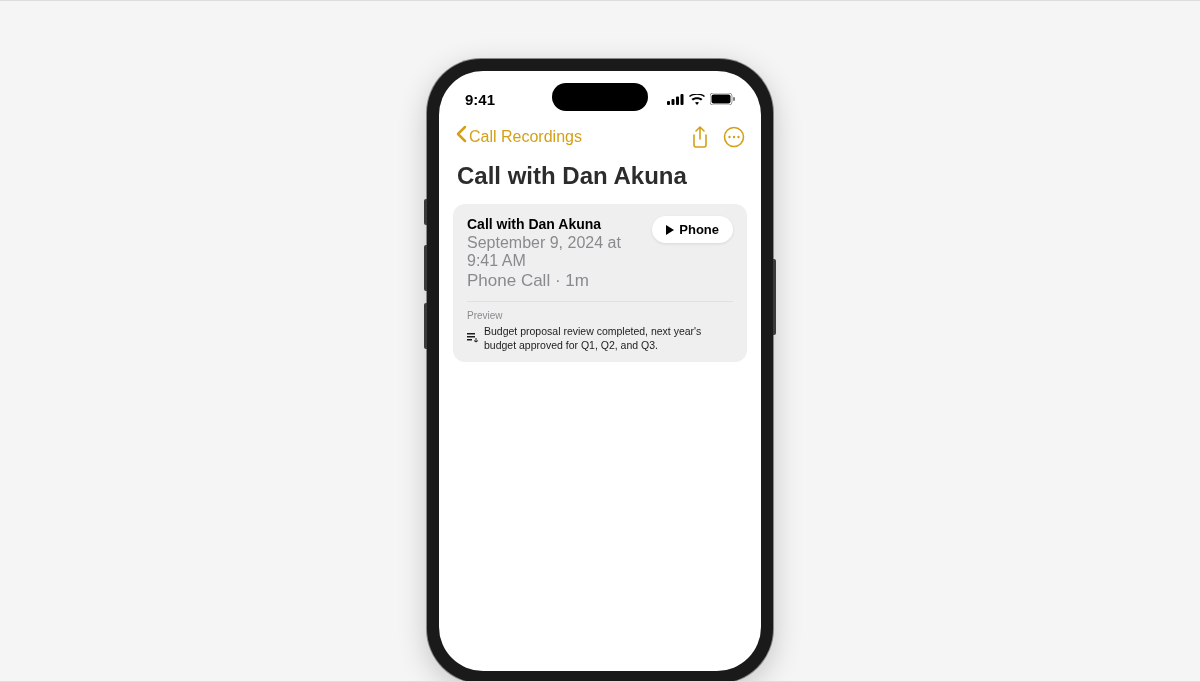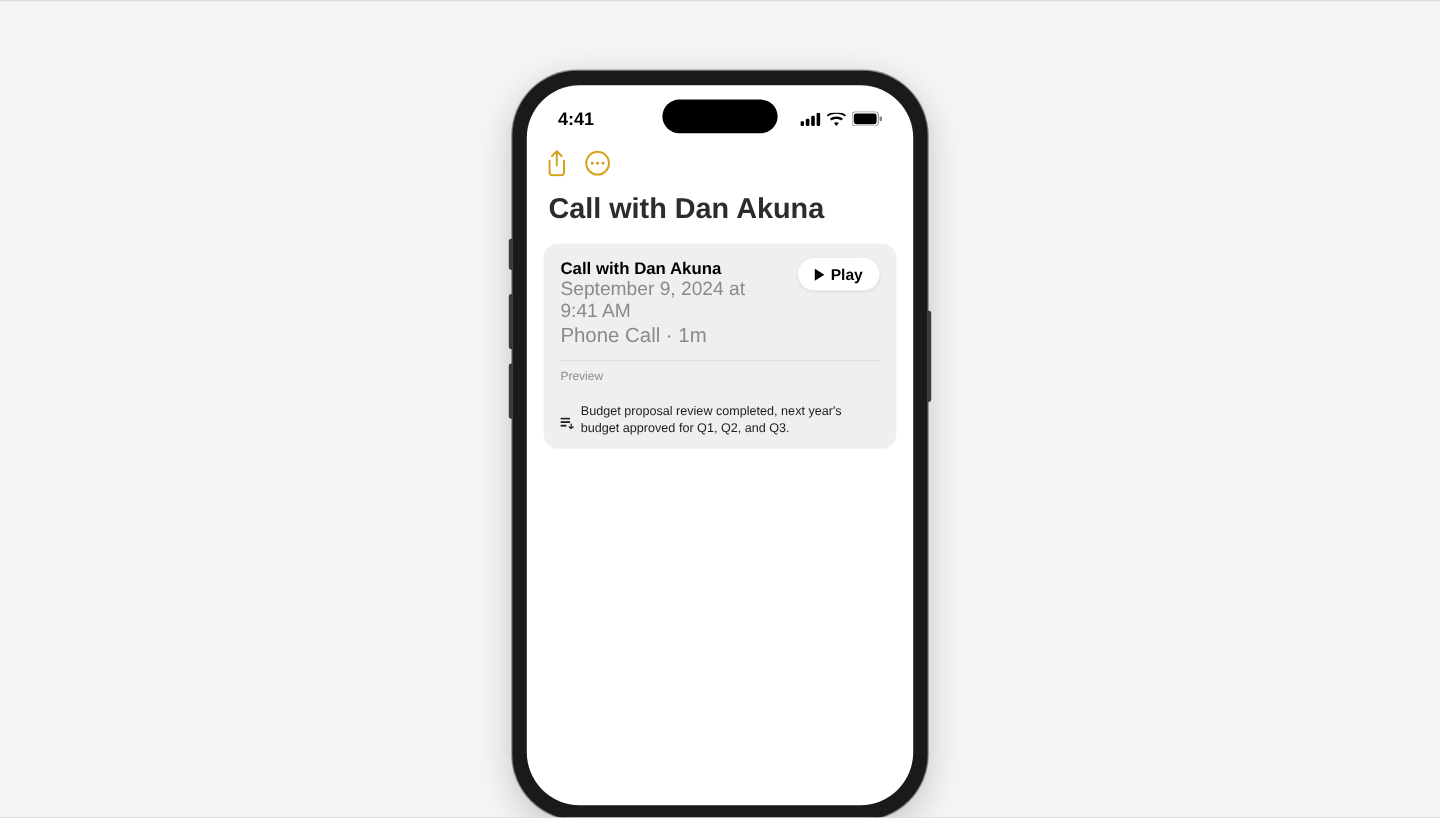--- a/index.html
+++ b/index.html
@@ -207,26 +207,26 @@
     
     .preview-section {
       margin-top: 10px;
       padding-top: 8px;
       border-top: 1px solid #e0e0e0;
     }
     
     .preview-label {
       font-size: 10px;
       color: #8a8a8e;
-      margin-bottom: 16px;
+      margin-bottom: 3px;
     }
     
     .preview-content {
       display: flex;
-      align-items: flex-end;
+      align-items: center;
       gap: 5px;
     }
     
     .preview-icon {
       margin-top: 1px;
       flex-shrink: 0;
     }
     
     .preview-text {
       font-size: 10.5px;
@@ -242,21 +242,21 @@
     <div class="phone-button small"></div>
     <div class="phone-button medium"></div>
     <div class="phone-button medium2"></div>
   </div>
   <div class="phone-button-right"></div>
 
   <div class="screen">
     <div class="dynamic-island"></div>
 
     <div class="status-bar">
-      <span class="status-time">4:41</span>
+      <span class="status-time">9:41</span>
       <div class="status-icons">
         <span class="signal-icon">
           <svg width="17" height="11" viewBox="0 0 17 11">
             <rect x="0" y="7" width="3" height="4" rx="1" fill="#000"></rect>
             <rect x="4.5" y="5" width="3" height="6" rx="1" fill="#000"></rect>
             <rect x="9" y="2.5" width="3" height="8.5" rx="1" fill="#000"></rect>
             <rect x="13.5" y="0" width="3" height="11" rx="1" fill="#000"></rect>
           </svg>
         </span>
         <span class="wifi-icon">
@@ -270,20 +270,28 @@
           <svg width="25" height="12" viewBox="0 0 25 12">
             <rect x="0" y="0" width="22" height="12" rx="3" fill="none" stroke="#000" stroke-width="1" opacity="0.4"></rect>
             <rect x="1.5" y="1.5" width="19" height="9" rx="2" fill="#000"></rect>
             <rect x="23" y="4" width="2" height="4" rx="1" fill="#000" opacity="0.5"></rect>
           </svg>
         </span>
       </div>
     </div>
 
     <div class="nav-bar">
+      <div class="back-button">
+        <span class="back-chevron">
+          <svg width="12" height="18" viewBox="0 0 12 18">
+            <path d="M10 2 L3 9 L10 16" stroke="#d4a017" stroke-width="2.5" fill="none" stroke-linecap="round" stroke-linejoin="round"></path>
+          </svg>
+        </span>
+        <span>Call Recordings</span>
+      </div>
       <div class="nav-actions">
         <span class="nav-icon">
           <svg width="18" height="22" viewBox="0 0 18 22">
             <path d="M9 1 L9 13 M9 1 L5 5 M9 1 L13 5" stroke="#d4a017" stroke-width="1.6" fill="none" stroke-linecap="round" stroke-linejoin="round"></path>
             <path d="M3 9 L3 19 C3 20 4 21 5 21 L13 21 C14 21 15 20 15 19 L15 9" stroke="#d4a017" stroke-width="1.6" fill="none" stroke-linecap="round" stroke-linejoin="round"></path>
           </svg>
         </span>
         <span class="nav-icon">
           <svg width="22" height="22" viewBox="0 0 22 22">
             <circle cx="11" cy="11" r="9.5" stroke="#d4a017" stroke-width="1.6" fill="none"></circle>
@@ -299,21 +307,21 @@
 
     <div class="recording-card">
       <div class="card-header">
         <div class="card-info">
           <div class="card-title">Call with Dan Akuna</div>
           <div class="card-date">September 9, 2024 at 9:41 AM</div>
           <div class="card-meta">Phone Call · 1m</div>
         </div>
         <div class="play-button">
           <span class="play-triangle"></span>
-          <span>Play</span>
+          <span>Phone</span>
         </div>
       </div>
       <div class="preview-section">
         <div class="preview-label">Preview</div>
         <div class="preview-content">
           <span class="preview-icon">
             <svg width="12" height="11" viewBox="0 0 12 11">
               <rect x="0" y="0" width="8" height="1.5" fill="#1c1c1e"></rect>
               <rect x="0" y="3" width="8" height="1.5" fill="#1c1c1e"></rect>
               <rect x="0" y="6" width="5" height="1.5" fill="#1c1c1e"></rect>

